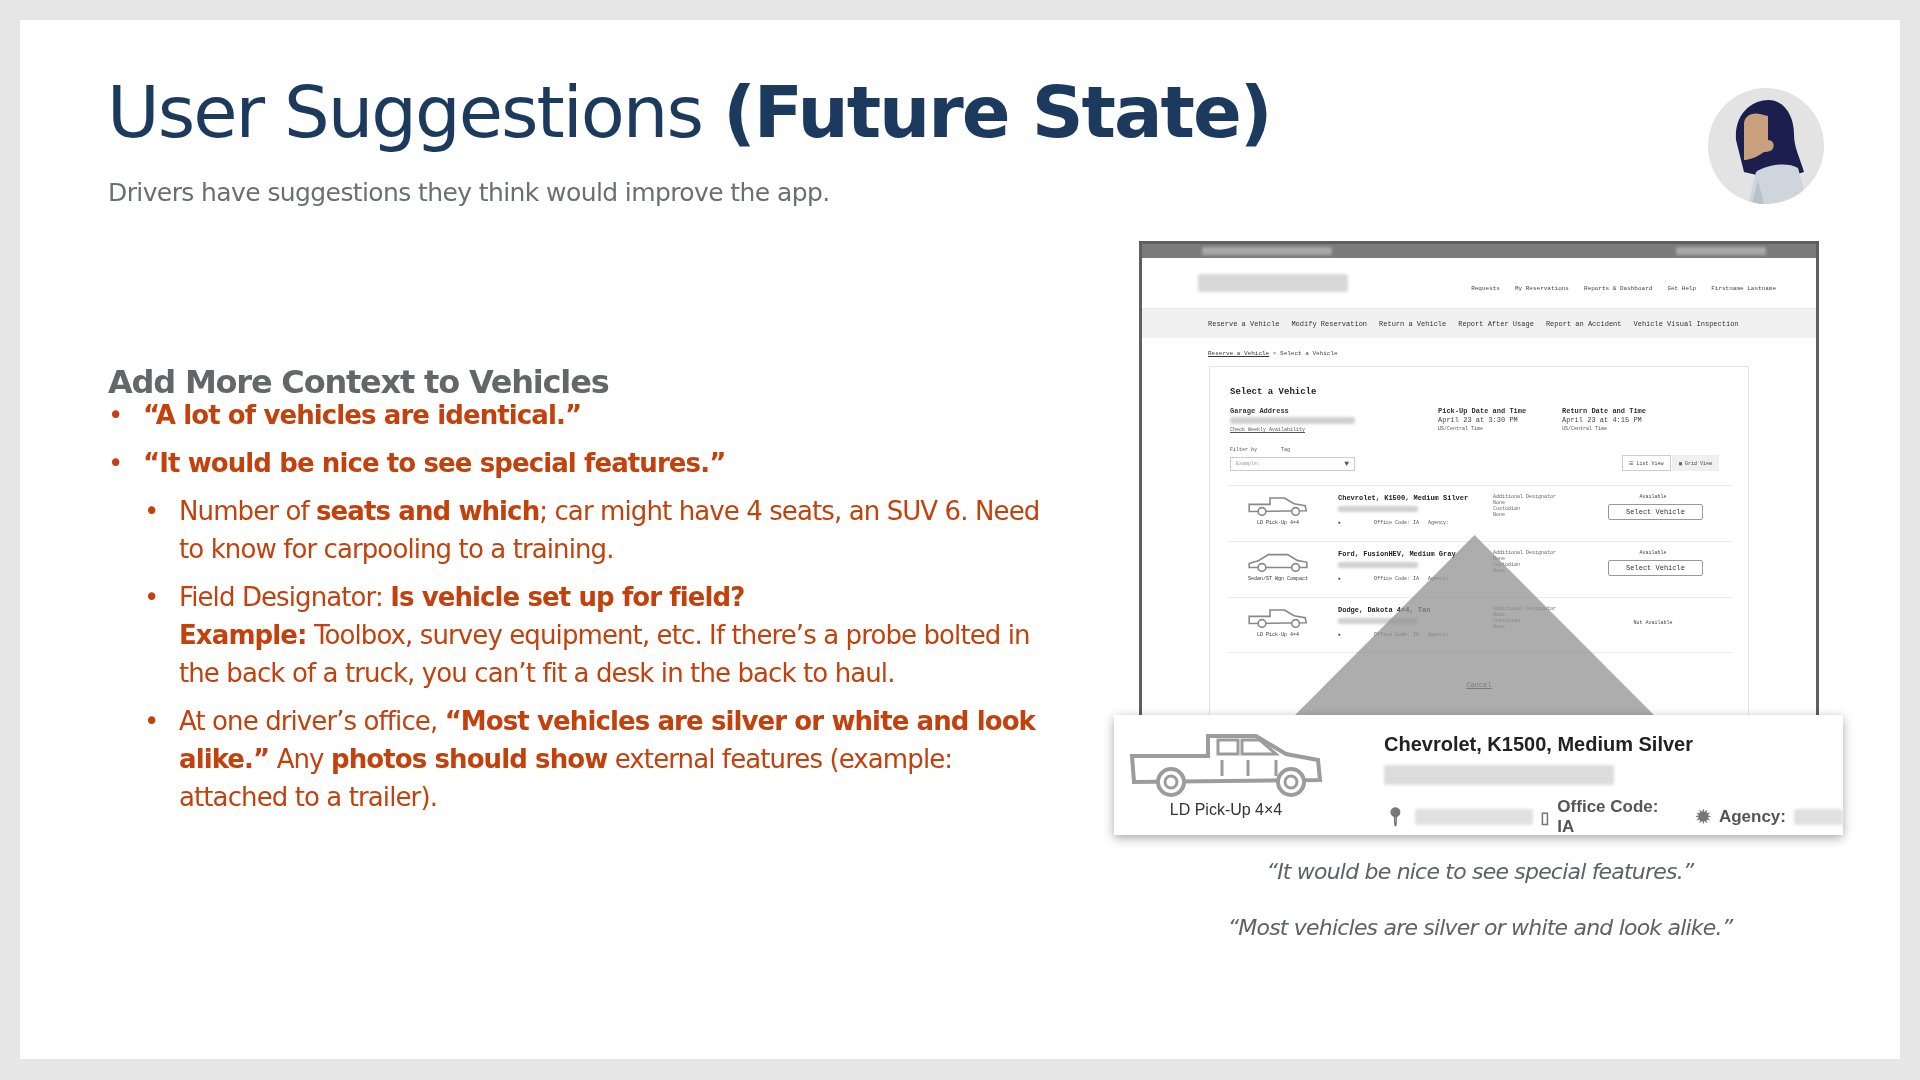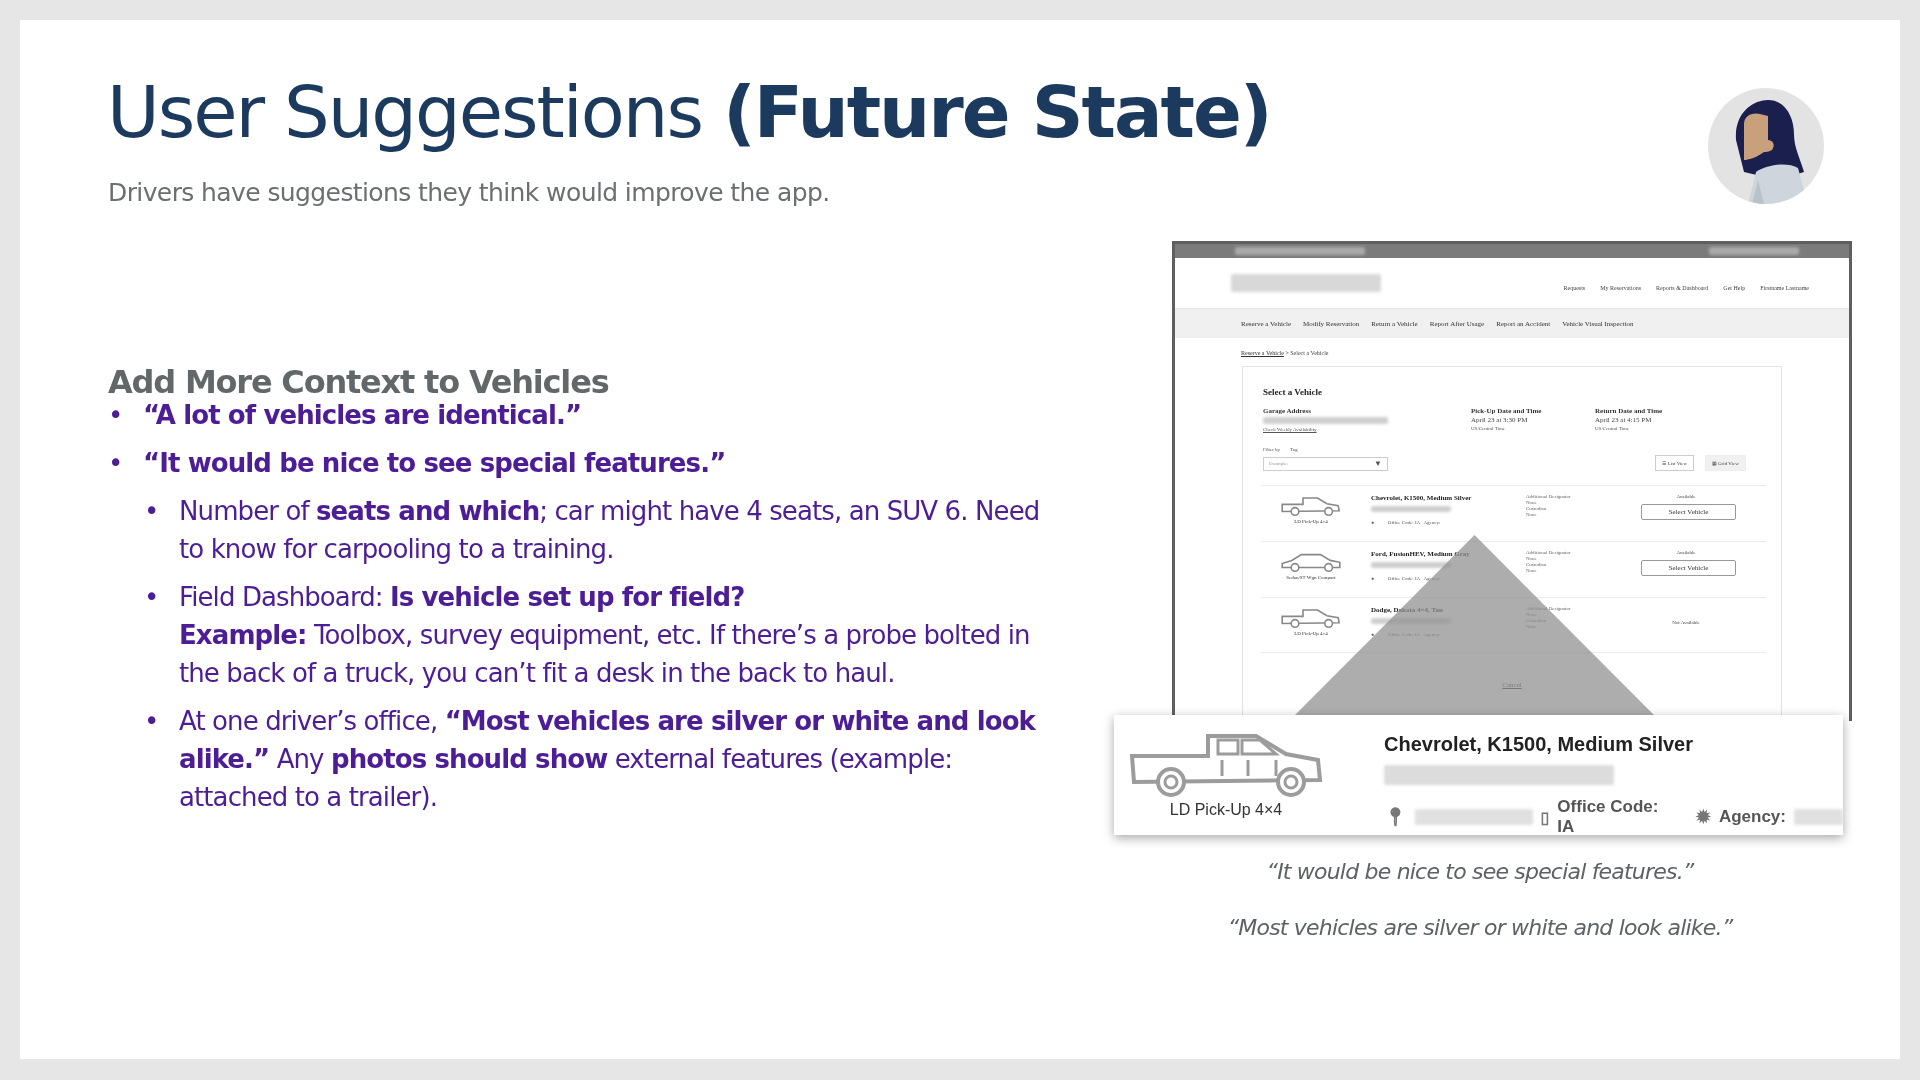--- a/index.html
+++ b/index.html
@@ -8,29 +8,29 @@
   .slide { position: absolute; left: 20px; top: 20px; width: 1880px; height: 1039px; background: #ffffff; }
 
   .title { position: absolute; left: 107px; top: 70px; font-family: "DejaVu Sans", sans-serif; font-size: 72px; color: #1b3a5e; letter-spacing: -2px; white-space: nowrap; font-weight: normal; }
   .title b { font-weight: bold; }
   .subtitle { position: absolute; left: 108px; top: 178px; font-family: "DejaVu Sans", sans-serif; font-size: 25px; color: #6b6f72; letter-spacing: -0.6px; }
 
   .avatar { position: absolute; left: 1708px; top: 88px; width: 116px; height: 116px; border-radius: 50%; background: #e3e3e3; overflow: hidden; }
 
   .section-heading { position: absolute; left: 108px; top: 322px; font-family: "DejaVu Sans", sans-serif; font-size: 32px; font-weight: bold; color: #62676a; letter-spacing: -1.2px; margin-top: 41px; }
 
-  .bullets { position: absolute; left: 108px; top: 396px; width: 950px; font-family: "DejaVu Sans", sans-serif; color: #4c1d95; font-size: 26px; letter-spacing: -0.9px; }
+  .bullets { position: absolute; left: 108px; top: 396px; width: 950px; font-family: "DejaVu Sans", sans-serif; color: #c2410c; font-size: 26px; letter-spacing: -0.9px; }
   .b1 { position: relative; padding-left: 35px; font-weight: bold; line-height: 38px; margin-bottom: 10px; }
   .b1::before { content: "\2022"; position: absolute; left: 0; font-weight: normal; }
   .b2 { position: relative; padding-left: 71px; line-height: 38px; margin-bottom: 10px; }
   .b2::before { content: "\2022"; position: absolute; left: 36px; }
   .b2 b { font-weight: bold; }
 
   
-  .mockup { position: absolute; left: 1172px; top: 241px; width: 680px; height: 480px; border: 3px solid #5f5f5f; border-bottom: none; background: #fff; overflow: hidden; font-family: Liberation Serif, serif; }
+  .mockup { position: absolute; left: 1139px; top: 241px; width: 680px; height: 480px; border: 3px solid #5f5f5f; border-bottom: none; background: #fff; overflow: hidden; font-family: Liberation Mono, monospace; }
   .m-topbar { height: 14px; background: #7b7b7b; position: relative; }
   .blur { display: inline-block; background: #cfcfcf; filter: blur(1.5px); border-radius: 2px; }
   .m-header { height: 50px; position: relative; }
   .m-nav-top { position: absolute; right: 40px; top: 27px; font-size: 6px; color: #444; display: flex; gap: 15px; }
   .m-nav { height: 30px; background: #f0f0f0; display: flex; gap: 12px; align-items: center; padding-left: 66px; font-size: 7px; color: #333; border-top: 1px solid #e4e4e4; }
   .m-bread { padding: 12px 0 0 66px; font-size: 6px; color: #444; }
   .m-bread u { color: #333; }
   .m-card { position: absolute; left: 67px; top: 122px; width: 540px; height: 380px; border: 1px solid #e3e3e3; }
   .m-card .h { position: absolute; left: 20px; top: 20px; font-size: 9px; font-weight: bold; color: #222; }
   .m-lbl { position: absolute; font-size: 7px; font-weight: bold; color: #333; }
@@ -75,21 +75,21 @@
     <path d="M44 116 L50 92 L56 116 Z" fill="#b9c1ca"></path>
   </svg>
 </div>
 
 <h2 class="section-heading">Add More Context to Vehicles</h2>
 
 <div class="bullets">
   <div class="b1">“A lot of vehicles are identical.”</div>
   <div class="b1">“It would be nice to see special features.”</div>
   <div class="b2"><span>Number of </span><b>seats and which</b><span>; car might have 4 seats, an SUV 6. Need to know for carpooling to a training.</span></div>
-  <div class="b2"><span>Field Dashboard: </span><b>Is vehicle set up for field?</b><br><b>Example:</b><span> Toolbox, survey equipment, etc. If there’s a probe bolted in the back of a truck, you can’t fit a desk in the back to haul.</span></div>
+  <div class="b2"><span>Field Designator: </span><b>Is vehicle set up for field?</b><br><b>Example:</b><span> Toolbox, survey equipment, etc. If there’s a probe bolted in the back of a truck, you can’t fit a desk in the back to haul.</span></div>
   <div class="b2"><span>At one driver’s office, </span><b>“Most vehicles are silver or white and look alike.”</b><span> Any </span><b>photos should show</b><span> external features (example: attached to a trailer).</span></div>
 </div>
 
 <div class="mockup">
   <div class="m-topbar">
     <span class="blur" style="position:absolute;left:60px;top:3px;width:130px;height:8px;background:#a9a9a9;"></span>
     <span class="blur" style="position:absolute;right:50px;top:3px;width:90px;height:8px;background:#a9a9a9;"></span>
   </div>
   <div class="m-header">
     <span class="blur" style="position:absolute;left:56px;top:16px;width:150px;height:18px;background:#d8d8d8;"></span>

